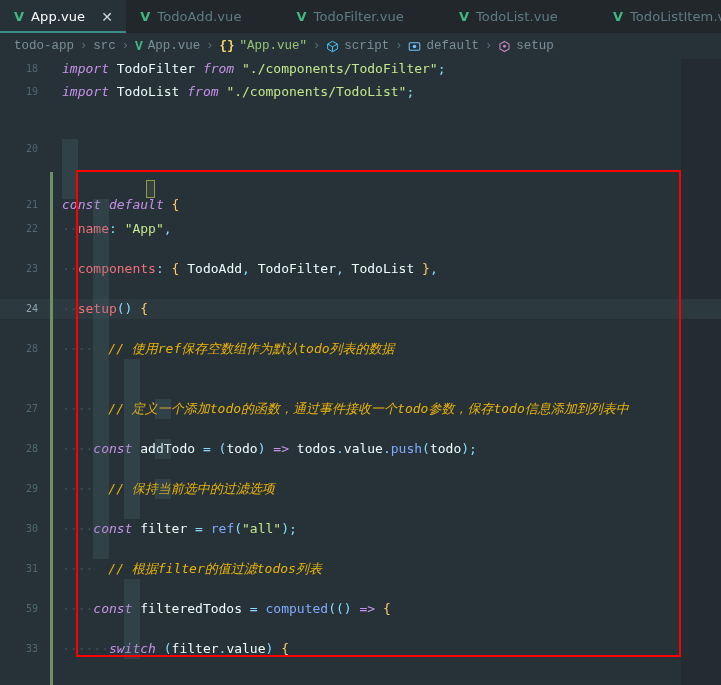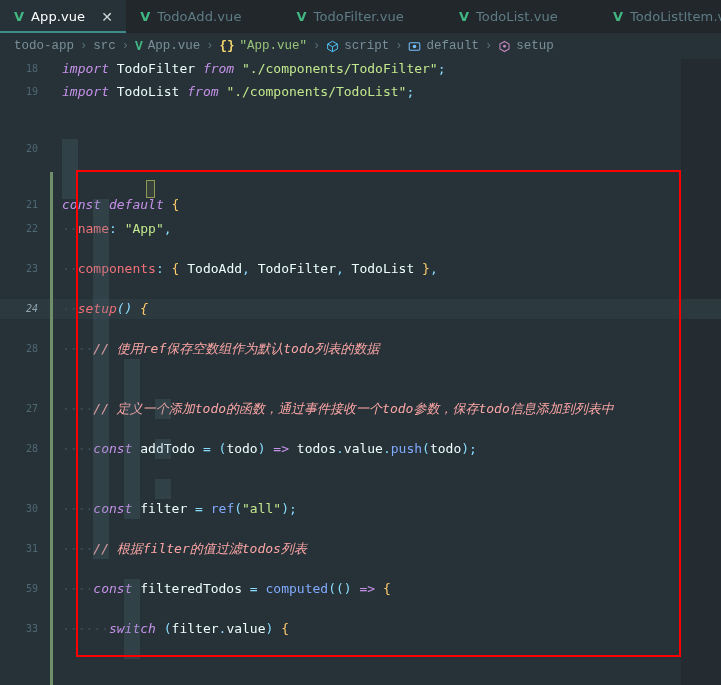--- a/index.html
+++ b/index.html
@@ -63,39 +63,39 @@
     font-size: 13px;
     overflow: hidden;
   }
   .right-pane {
     position: absolute; top: 0; right: 0; width: 40px; height: 626px;
     background: #242c31;
   }
   .row {
     position: relative; height: 20px; line-height: 20px; white-space: pre;
   }
-  .row.current { background: #2c393f; font-style: italic; }
+  .row.current { background: #2c393f; }
   .gutter {
     position: absolute; left: 0; top: 0; width: 44px; height: 20px;
     text-align: right; color: #4f6873; font-size: 10px;
     font-family: "DejaVu Sans Mono", "Liberation Mono", monospace;
     padding-right: 6px;
   }
   .row.current .gutter { color: #90a4ae; }
   .code { position: absolute; left: 62px; top: 0; }
 
   
   .kw   { color: #c792ea; font-style: italic; }
   .fn   { color: #82aaff; }
   .str  { color: #c3e88d; }
   .punc { color: #89ddff; }
   .brace{ color: #ffcb6b; }
   .prop { color: #f07178; }
   .arrow{ color: #c792ea; }
-  .cmt  { color: #fca5a5; font-style: italic; }
+  .cmt  { color: #eab308; font-style: italic; padding-left: 15px; }
   .op   { color: #89ddff; }
   .plain{ color: #eeffff; }
 
   
   .ws { color: #3f5057; }
 
   
   .gitbar {
     position: absolute; left: 50px; top: 113px; width: 3px; height: 520px;
     background: #6f8f6a;
@@ -244,20 +244,24 @@
     <div class="row" style="top:180px">
       <span class="gutter">27</span>
       <span class="code"><span class="ws">··</span><span class="ws">··</span><span class="cmt">// 定义一个添加todo的函数，通过事件接收一个todo参数，保存todo信息添加到列表中</span></span>
     </div>
 
     <div class="row" style="top:200px">
       <span class="gutter">28</span>
       <span class="code"><span class="ws">··</span><span class="ws">··</span><span class="kw">const</span><span class="plain"> addTodo </span><span class="op">=</span><span class="plain"> </span><span class="punc">(</span><span class="plain">todo</span><span class="punc">)</span><span class="plain"> </span><span class="arrow">=&gt;</span><span class="plain"> todos</span><span class="punc">.</span><span class="plain">value</span><span class="punc">.</span><span class="fn">push</span><span class="punc">(</span><span class="plain">todo</span><span class="punc">);</span></span>
     </div>
 
+    <div class="row" style="top:220px">
+      <span class="gutter">29</span>
+      <span class="code"><span class="ws">··</span><span class="ws">··</span><span class="cmt">// 保持当前选中的过滤选项</span></span>
+    </div>
 
     <div class="row" style="top:240px">
       <span class="gutter">30</span>
       <span class="code"><span class="ws">··</span><span class="ws">··</span><span class="kw">const</span><span class="plain"> filter </span><span class="op">=</span><span class="plain"> </span><span class="fn">ref</span><span class="punc">(</span><span class="str">"all"</span><span class="punc">);</span></span>
     </div>
 
     <div class="row" style="top:260px">
       <span class="gutter">31</span>
       <span class="code"><span class="ws">··</span><span class="ws">··</span><span class="cmt">// 根据filter的值过滤todos列表</span></span>
     </div>

